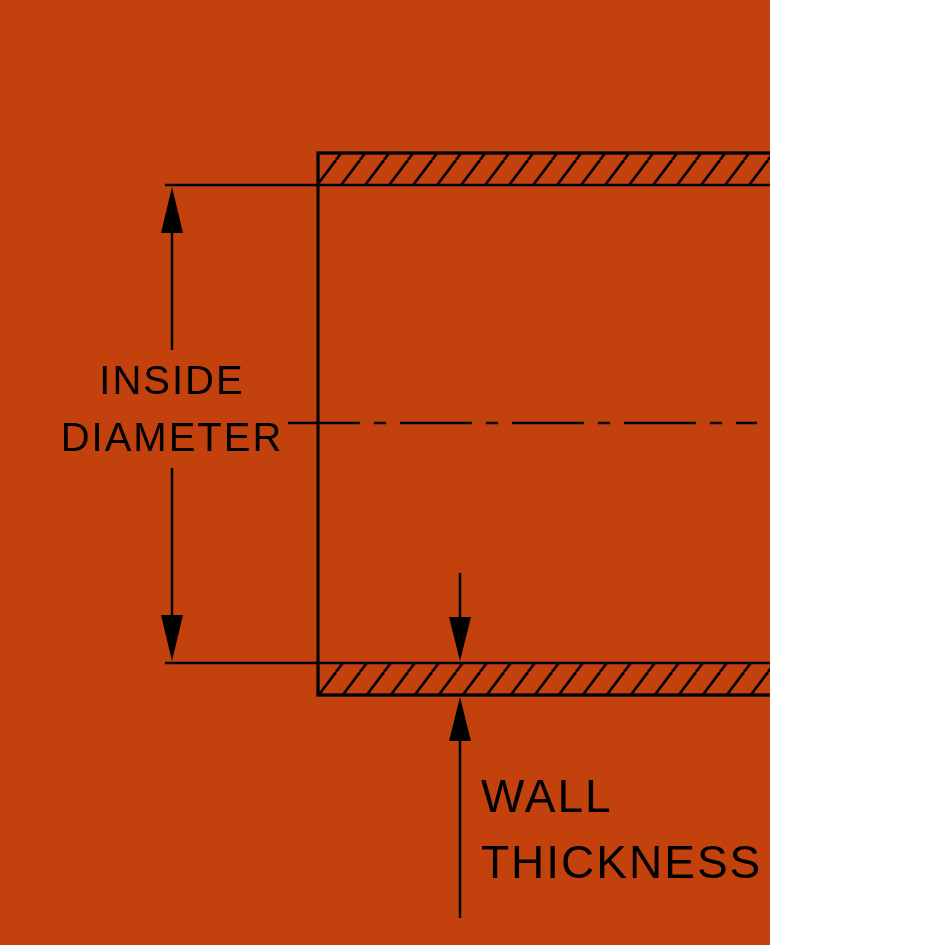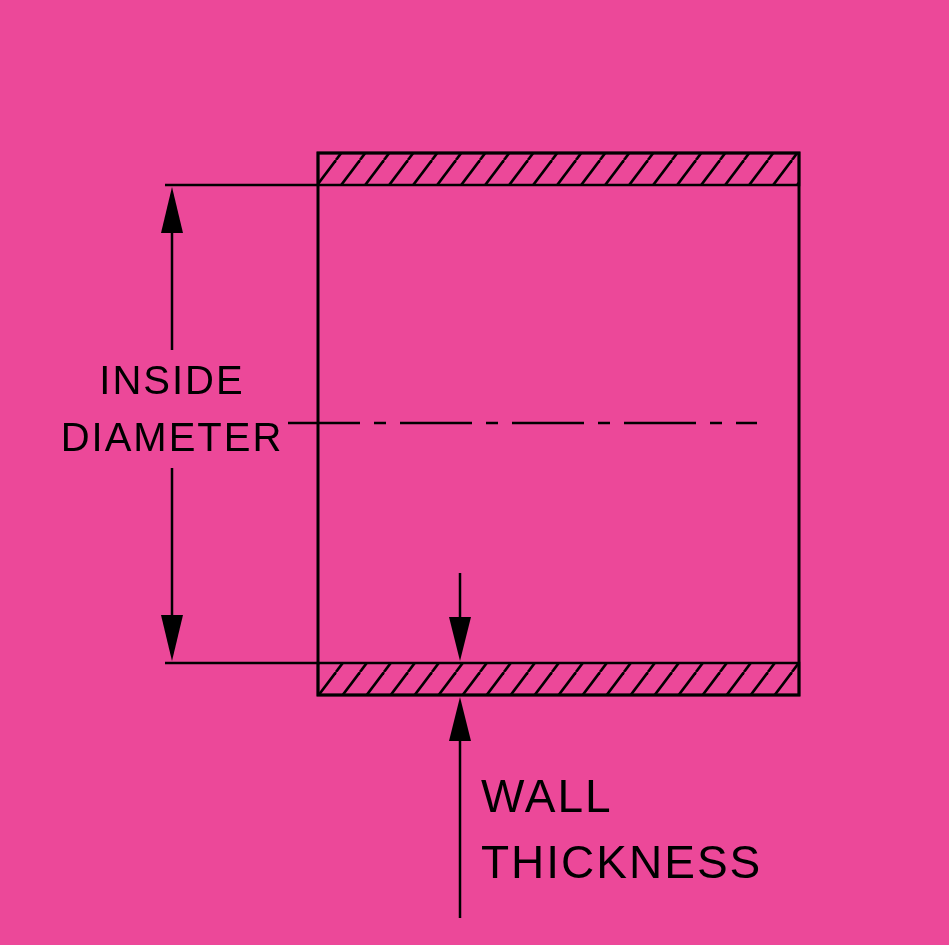--- a/index.html
+++ b/index.html
@@ -3,23 +3,23 @@
 <meta charset="utf-8">
 <style>
   html, body {
     margin: 0;
     padding: 0;
     background: #ffffff;
     font-family: "Liberation Sans", sans-serif;
   }
   .canvas {
     position: relative;
-    width: 949px;
+    width: 770px;
     height: 945px;
-    background: #ec4899;
+    background: #c2410c;
     overflow: hidden;
   }
   svg text {
     fill: #000000;
     font-family: "Liberation Sans", "DejaVu Sans", sans-serif;
     font-weight: 400;
   }
   .dim-label-left {
     font-size: 40px;
     letter-spacing: 2px;

